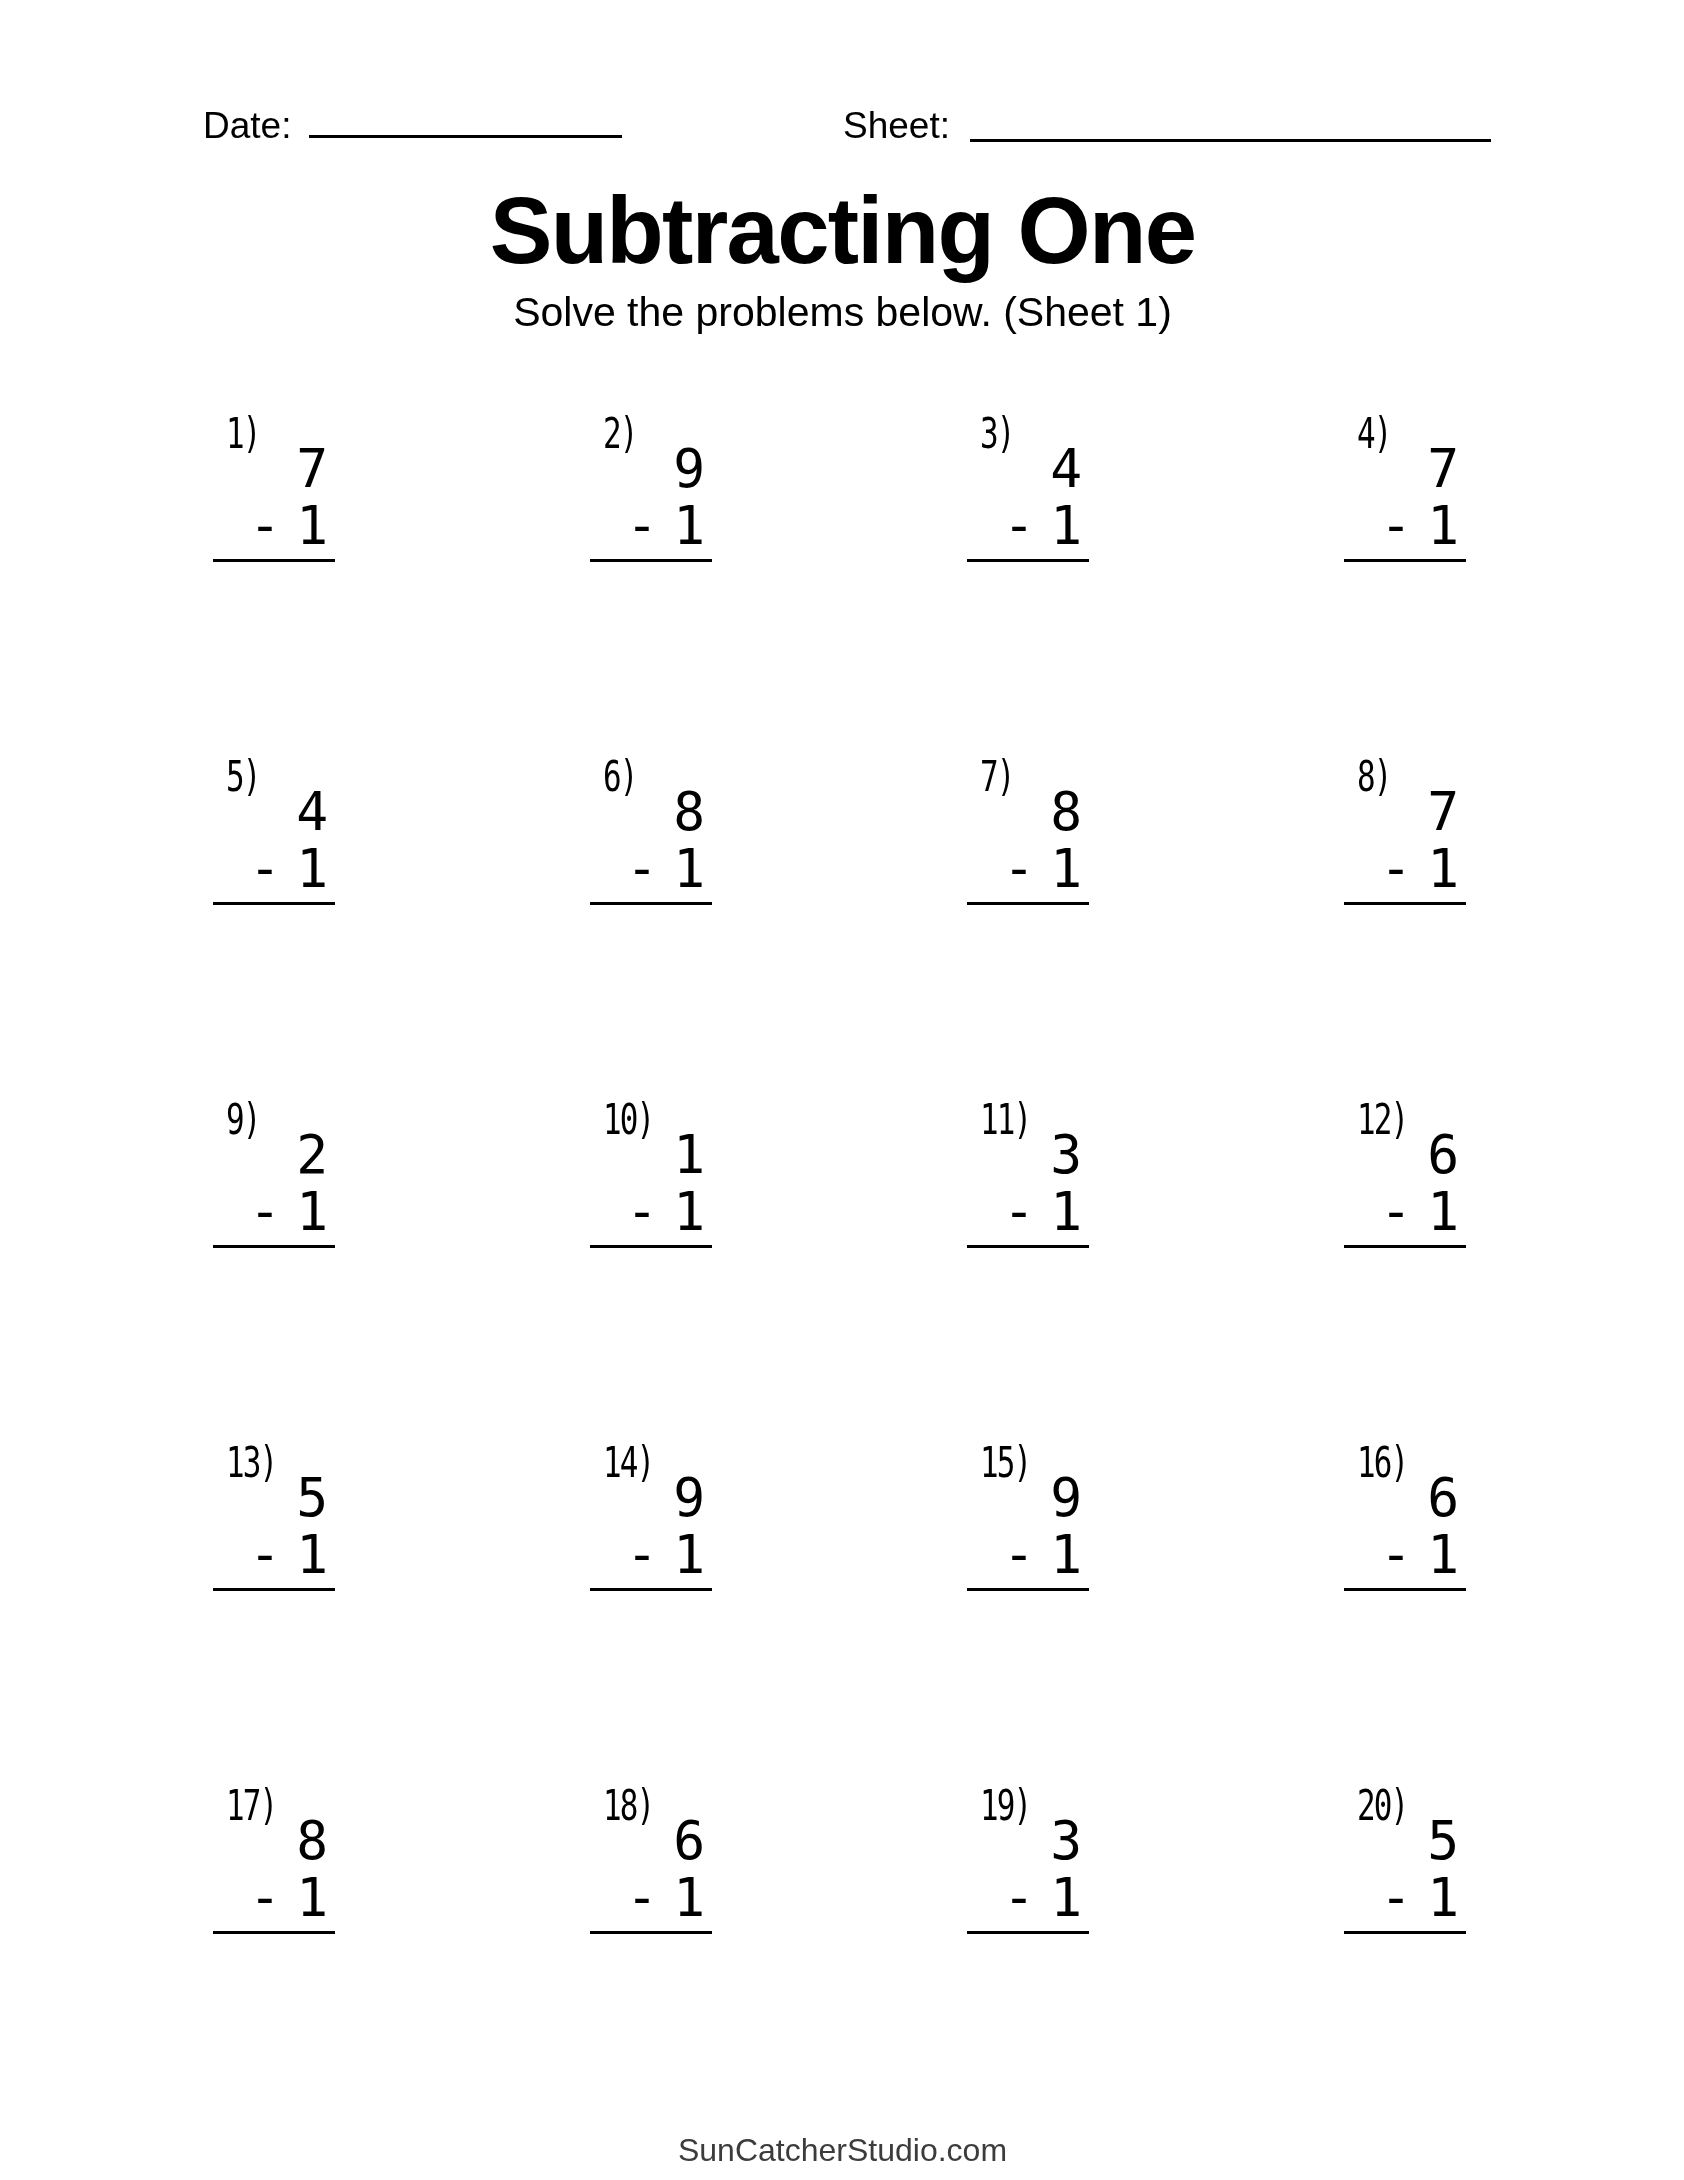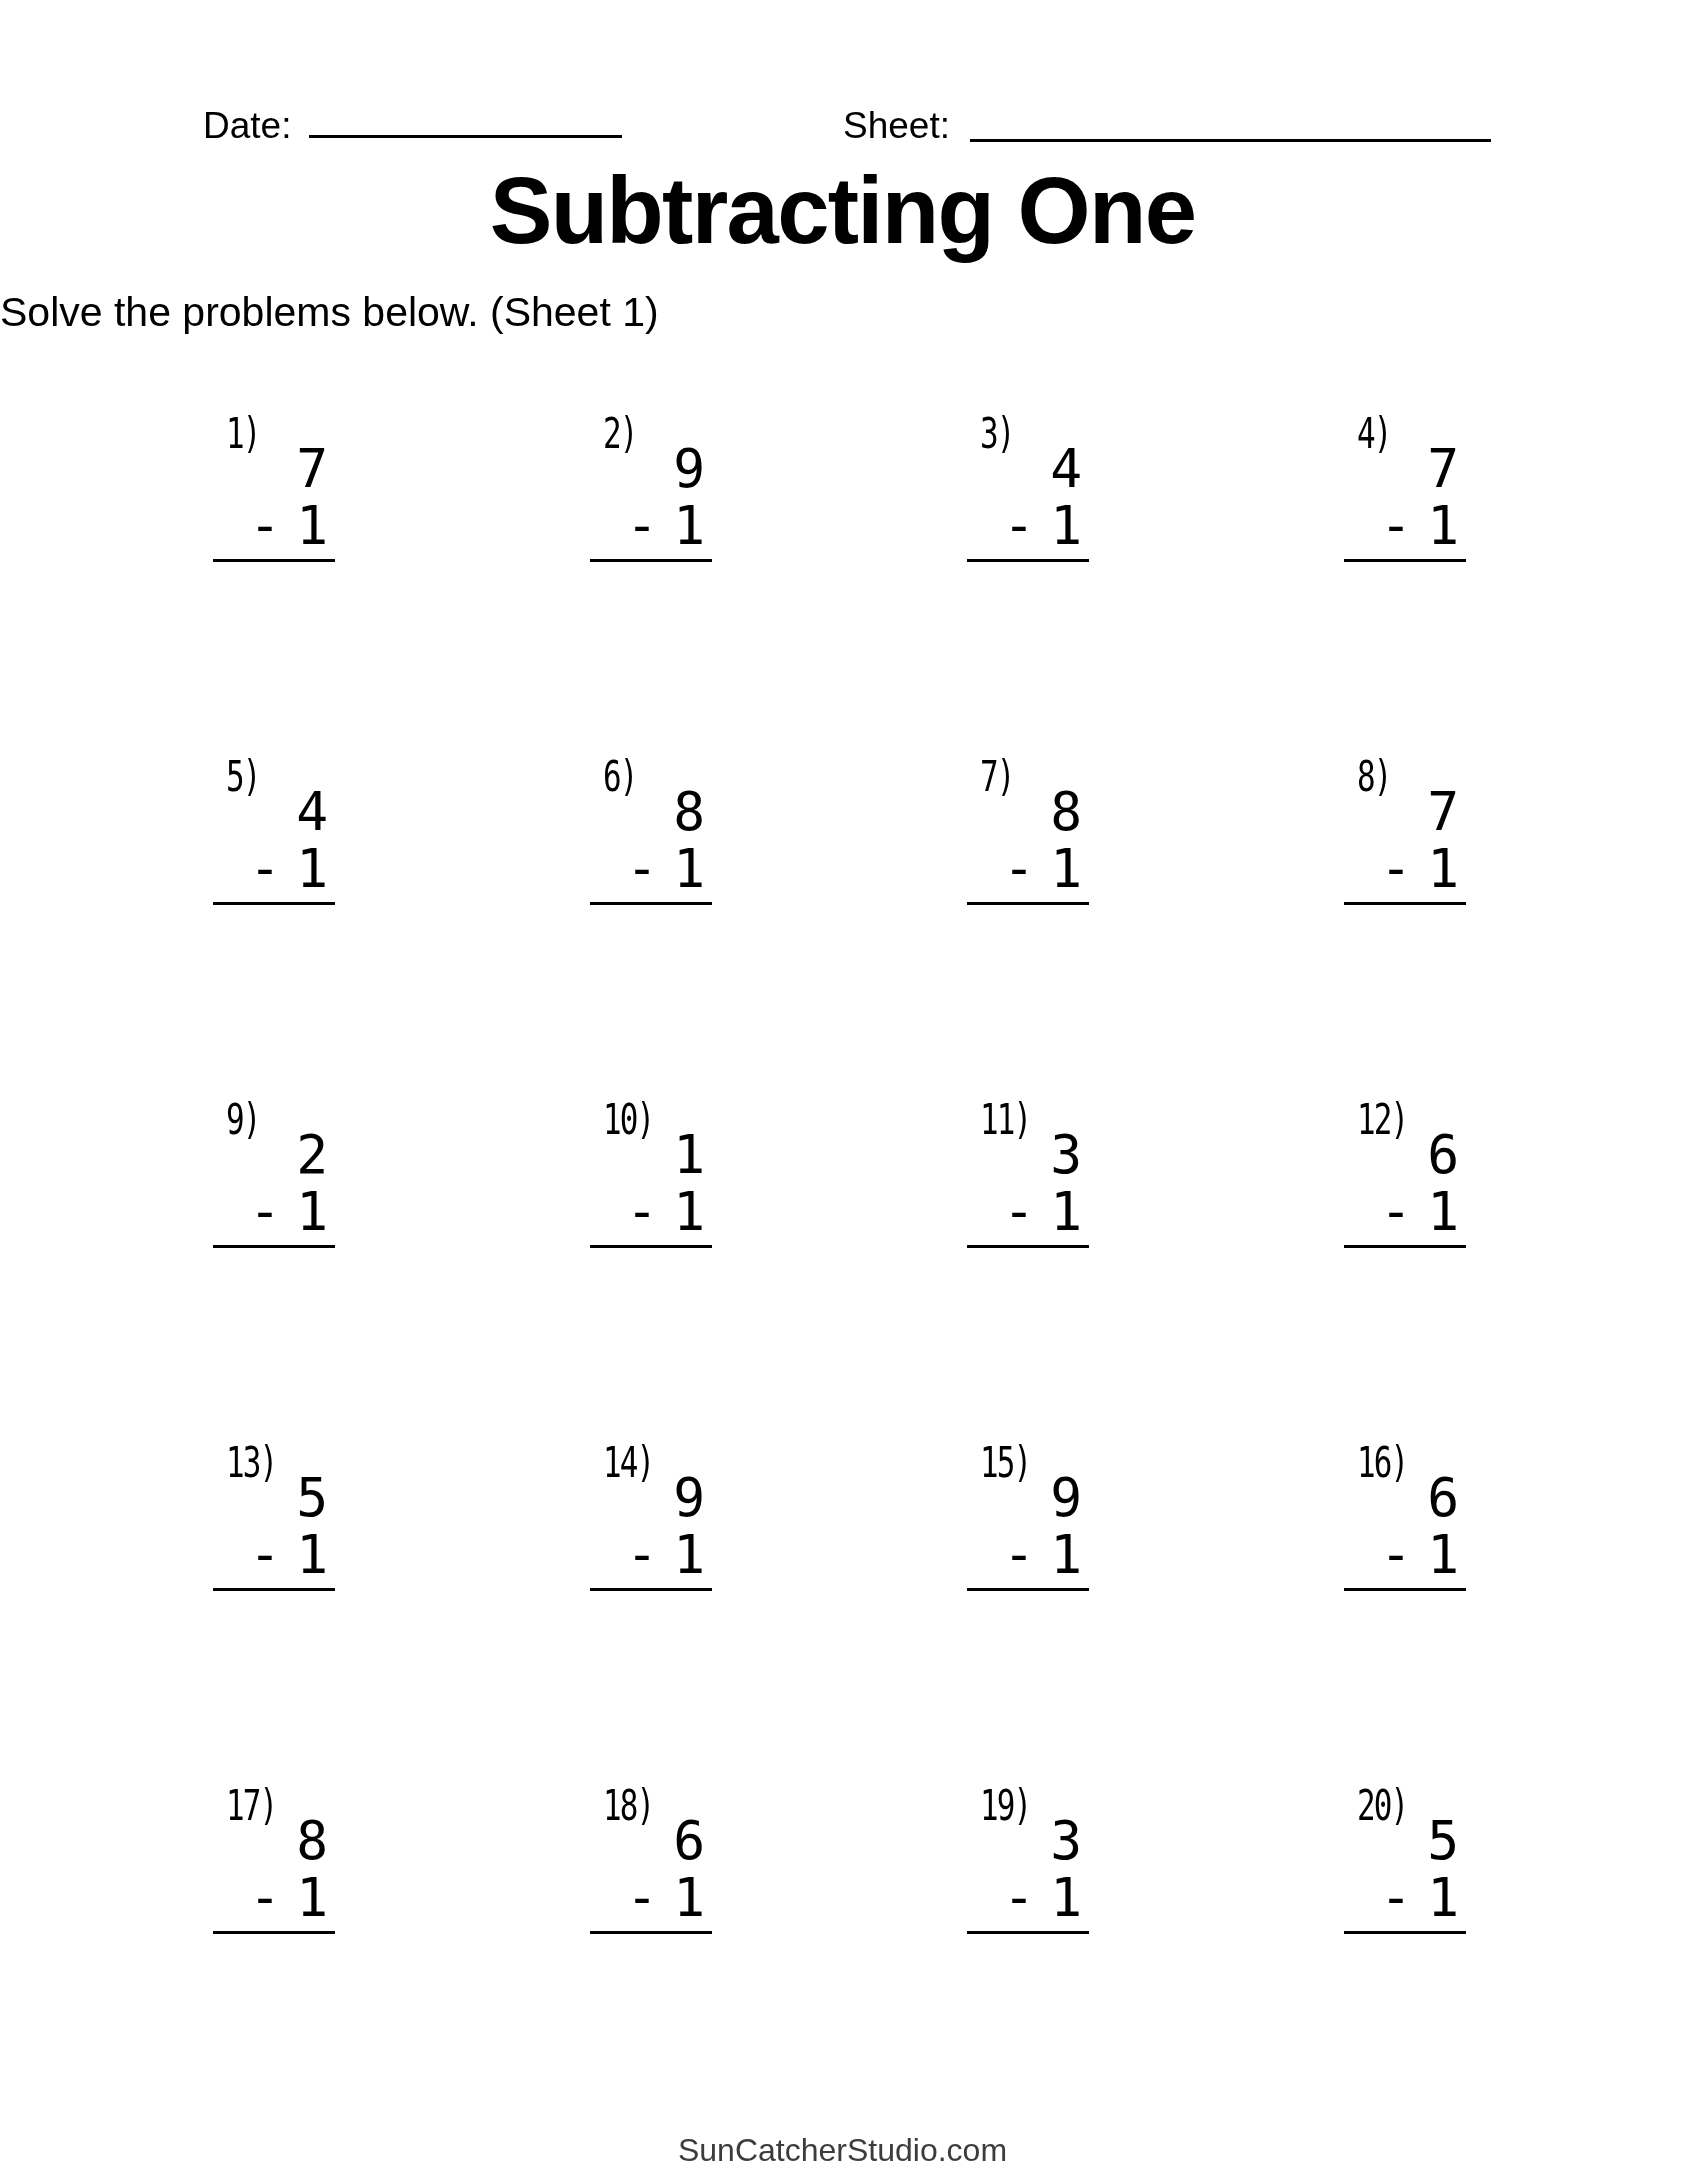--- a/index.html
+++ b/index.html
@@ -28,35 +28,36 @@
     position: absolute;
     height: 3.4px;
     background: #000000;
   }
   .date-line { left: 309px; top: 135px; width: 313px; }
   .name-line { left: 970px; top: 139px; width: 521px; }
 
   
   .title {
     position: absolute;
-    top: 164px;
+    top: 184px;
     left: 0;
     width: 100%;
     text-align: center;
     font-size: 94px;
     font-weight: bold;
     letter-spacing: -1.7px;
     line-height: 1;
     white-space: nowrap;
   }
   .subtitle {
     position: absolute;
     top: 292px;
     left: 0;
     width: 100%;
+    text-align: center;
     font-size: 41px;
     line-height: 1;
     white-space: nowrap;
   }
 
   
   .problems {
     position: absolute;
     left: 213px;
     top: 416px;

